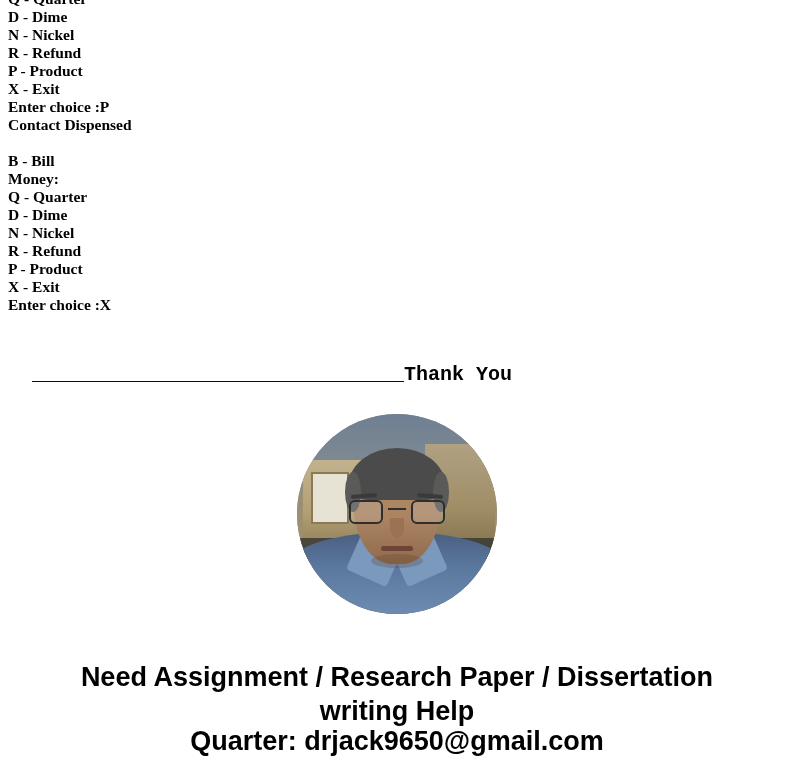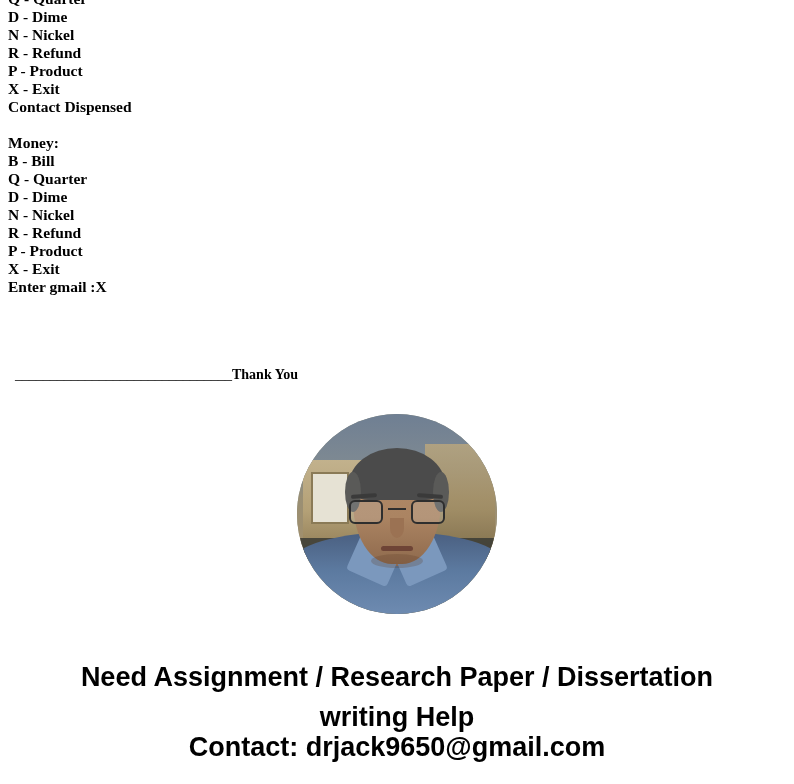--- a/index.html
+++ b/index.html
@@ -30,22 +30,22 @@
     font-weight: bold;
   }
   .console-line.blank {
     height: 16px;
   }
   .thankyou-row {
     position: absolute;
     left: 8px;
     top: 348px;
     width: 770px;
-    font-family: Liberation Serif, serif;
-    font-size: 14px;
+    font-family: Liberation Mono, monospace;
+    font-size: 20px;
     line-height: 18px;
     white-space: pre;
   }
   .rule-underscores {
     letter-spacing: 0px;
   }
   .thankyou-text {
     font-weight: bold;
   }
   .portrait-wrap {
@@ -249,44 +249,45 @@
     right: 0;
     top: 662px;
     text-align: center;
     font-family: "Liberation Sans", sans-serif;
     font-weight: bold;
     font-size: 27px;
     line-height: 30px;
     color: #000000;
   }
   .footer .line2 {
-    margin-top: 10px;
+    margin-top: 4px;
   }
 </style>
 </head>
 <body>
 
 <div class="console-block">
   <div class="console-line">Q - Quarter</div>
   <div class="console-line">D - Dime</div>
   <div class="console-line">N - Nickel</div>
   <div class="console-line">R - Refund</div>
   <div class="console-line">P - Product</div>
   <div class="console-line">X - Exit</div>
+  <div class="console-line">Enter choice :P</div>
   <div class="console-line">Contact Dispensed</div>
   <div class="console-line blank"></div>
+  <div class="console-line">B - Bill</div>
   <div class="console-line">Money:</div>
-  <div class="console-line">B - Bill</div>
   <div class="console-line">Q - Quarter</div>
   <div class="console-line">D - Dime</div>
   <div class="console-line">N - Nickel</div>
   <div class="console-line">R - Refund</div>
   <div class="console-line">P - Product</div>
   <div class="console-line">X - Exit</div>
-  <div class="console-line">Enter gmail :X</div>
+  <div class="console-line">Enter choice :X</div>
 </div>
 
 <div class="thankyou-row">
   <span class="rule-underscores">_______________________________</span><span class="thankyou-text">Thank You</span>
 </div>
 
 <div class="portrait-wrap">
   <div class="portrait">
     <div class="ph-bg"></div>
     <div class="ph-wallpanel"></div>
@@ -308,14 +309,14 @@
     <div class="ph-bridge"></div>
     <div class="ph-nose"></div>
     <div class="ph-mouth"></div>
     <div class="ph-chin-shadow"></div>
   </div>
 </div>
 
 <div class="footer">
   <div class="line1">Need Assignment / Research Paper / Dissertation</div>
   <div class="line2">writing Help</div>
-  <div class="line3">Contact: drjack9650@gmail.com</div>
+  <div class="line3">Quarter: drjack9650@gmail.com</div>
 </div>
 
 </body></html>

